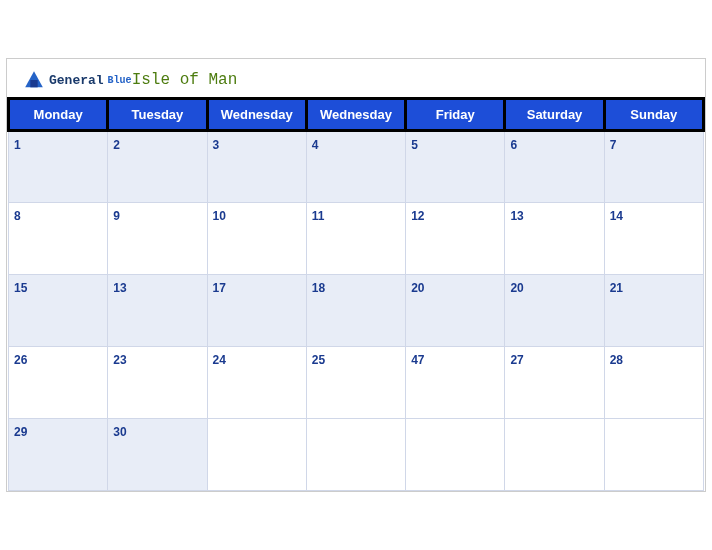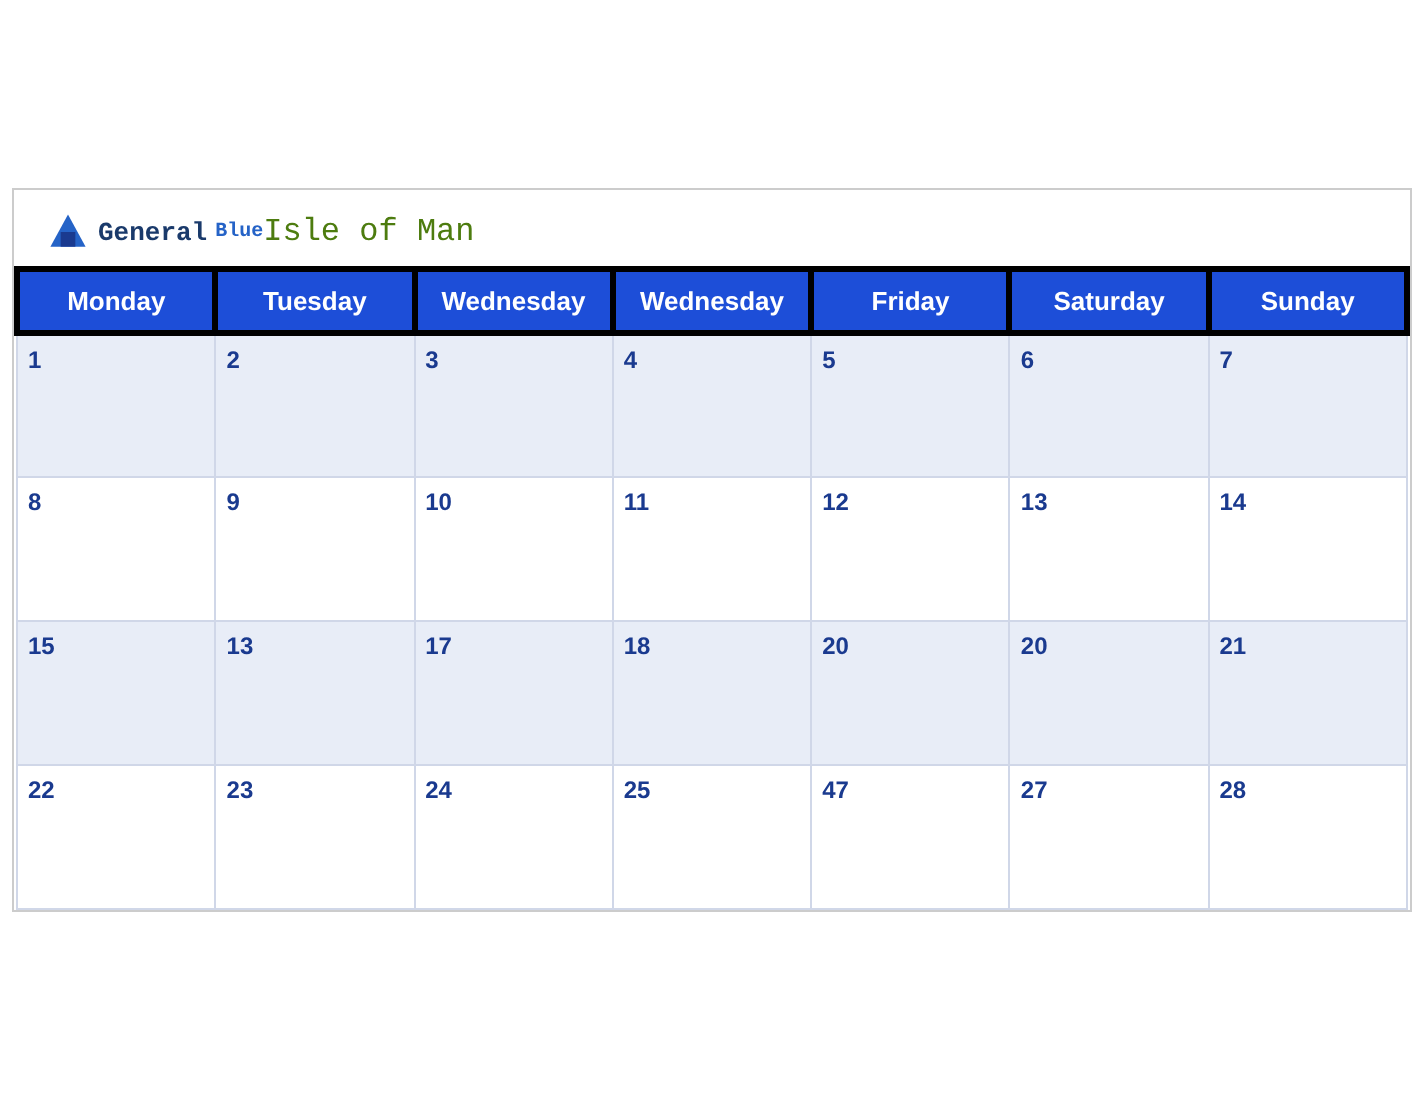--- a/index.html
+++ b/index.html
@@ -156,23 +156,32 @@
         <tr class="row-odd">
           <td><span class="day-num">15</span></td>
           <td><span class="day-num">13</span></td>
           <td><span class="day-num">17</span></td>
           <td><span class="day-num">18</span></td>
           <td><span class="day-num">20</span></td>
           <td><span class="day-num">20</span></td>
           <td><span class="day-num">21</span></td>
         </tr>
         <tr class="row-even">
-          <td><span class="day-num">22</span></td>
+          <td><span class="day-num">26</span></td>
           <td><span class="day-num">23</span></td>
           <td><span class="day-num">24</span></td>
           <td><span class="day-num">25</span></td>
           <td><span class="day-num">47</span></td>
           <td><span class="day-num">27</span></td>
           <td><span class="day-num">28</span></td>
         </tr>
+        <tr class="row-odd">
+          <td><span class="day-num">29</span></td>
+          <td><span class="day-num">30</span></td>
+          <td class="empty-cell"></td>
+          <td class="empty-cell"></td>
+          <td class="empty-cell"></td>
+          <td class="empty-cell"></td>
+          <td class="empty-cell"></td>
+        </tr>
       </tbody>
   </table>
 </div>
 
 </body></html>

